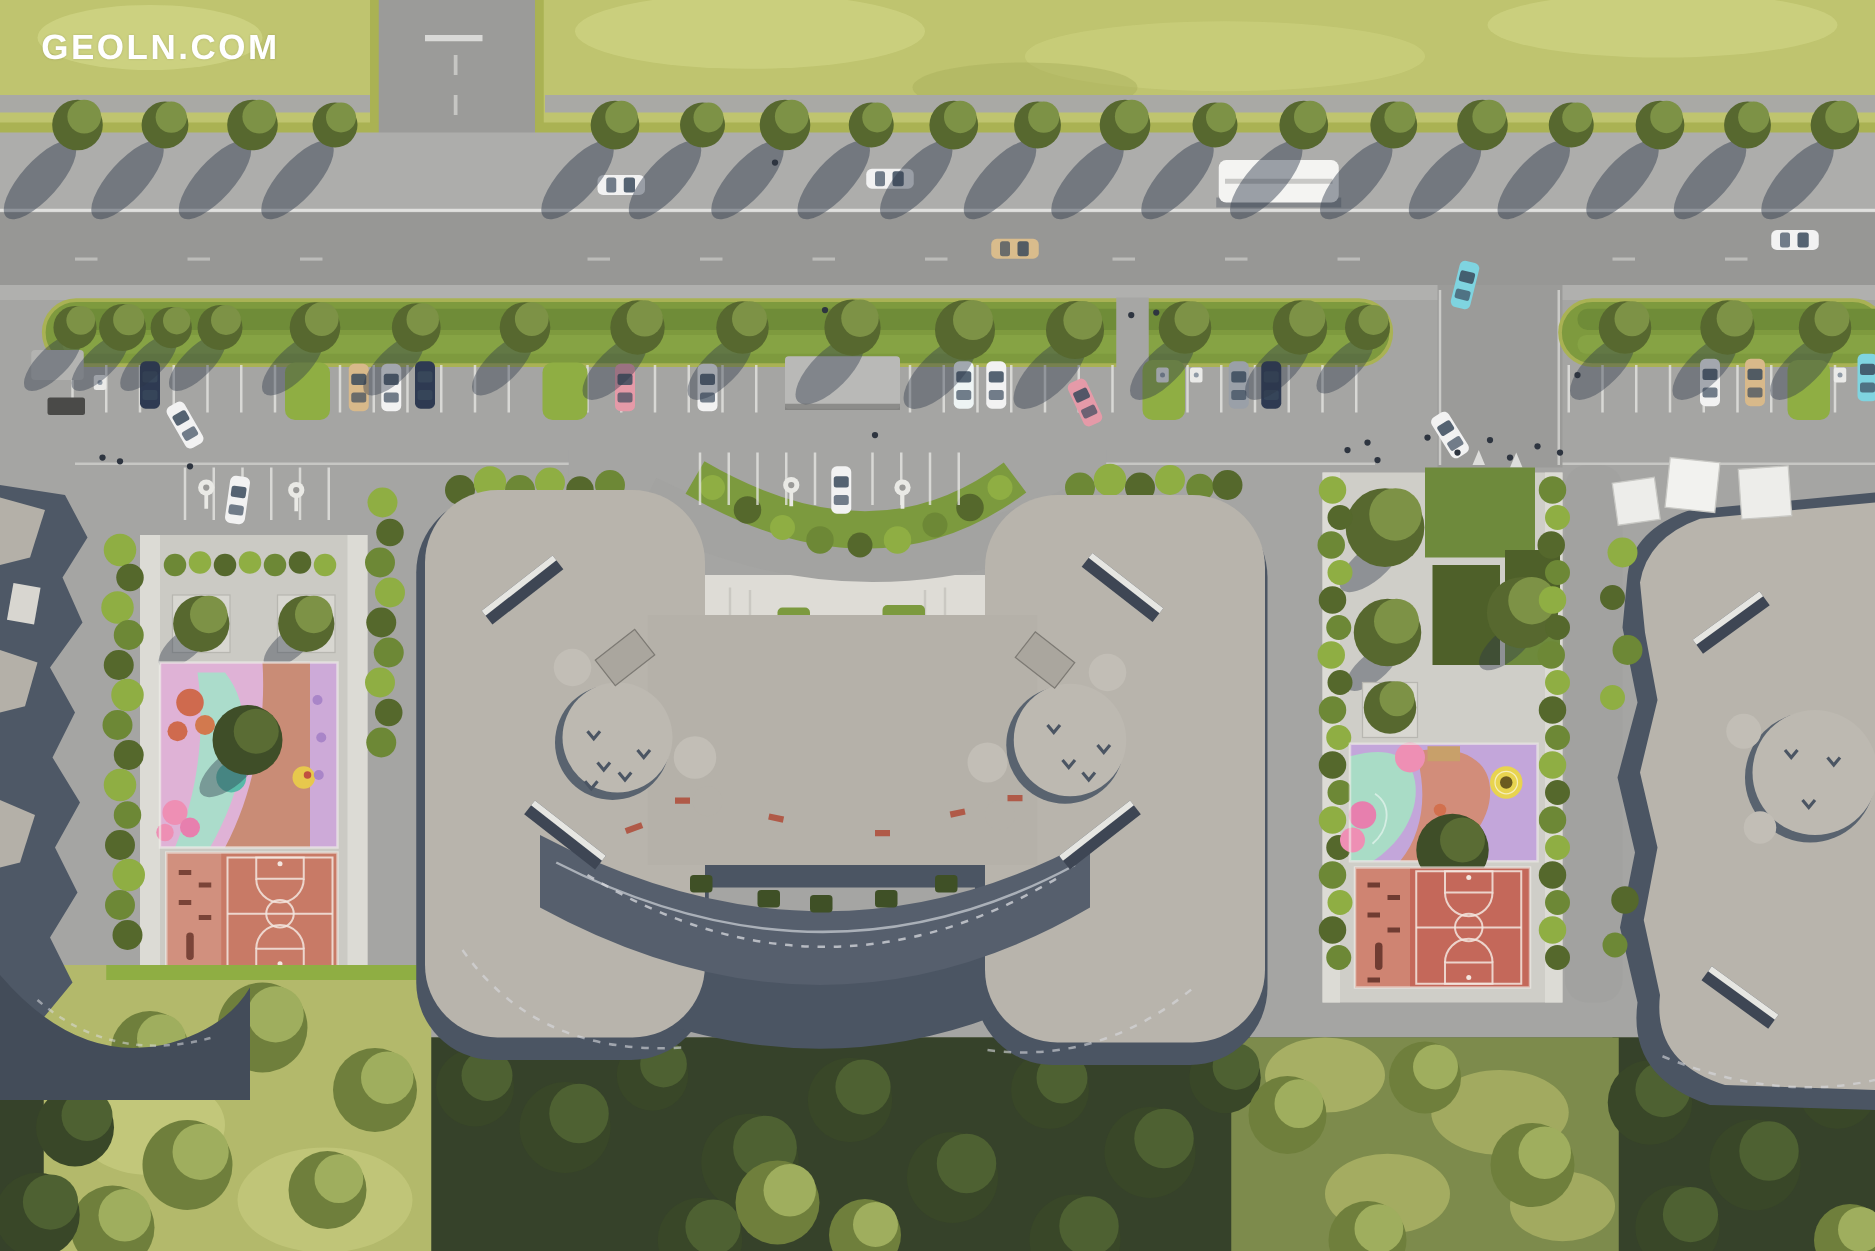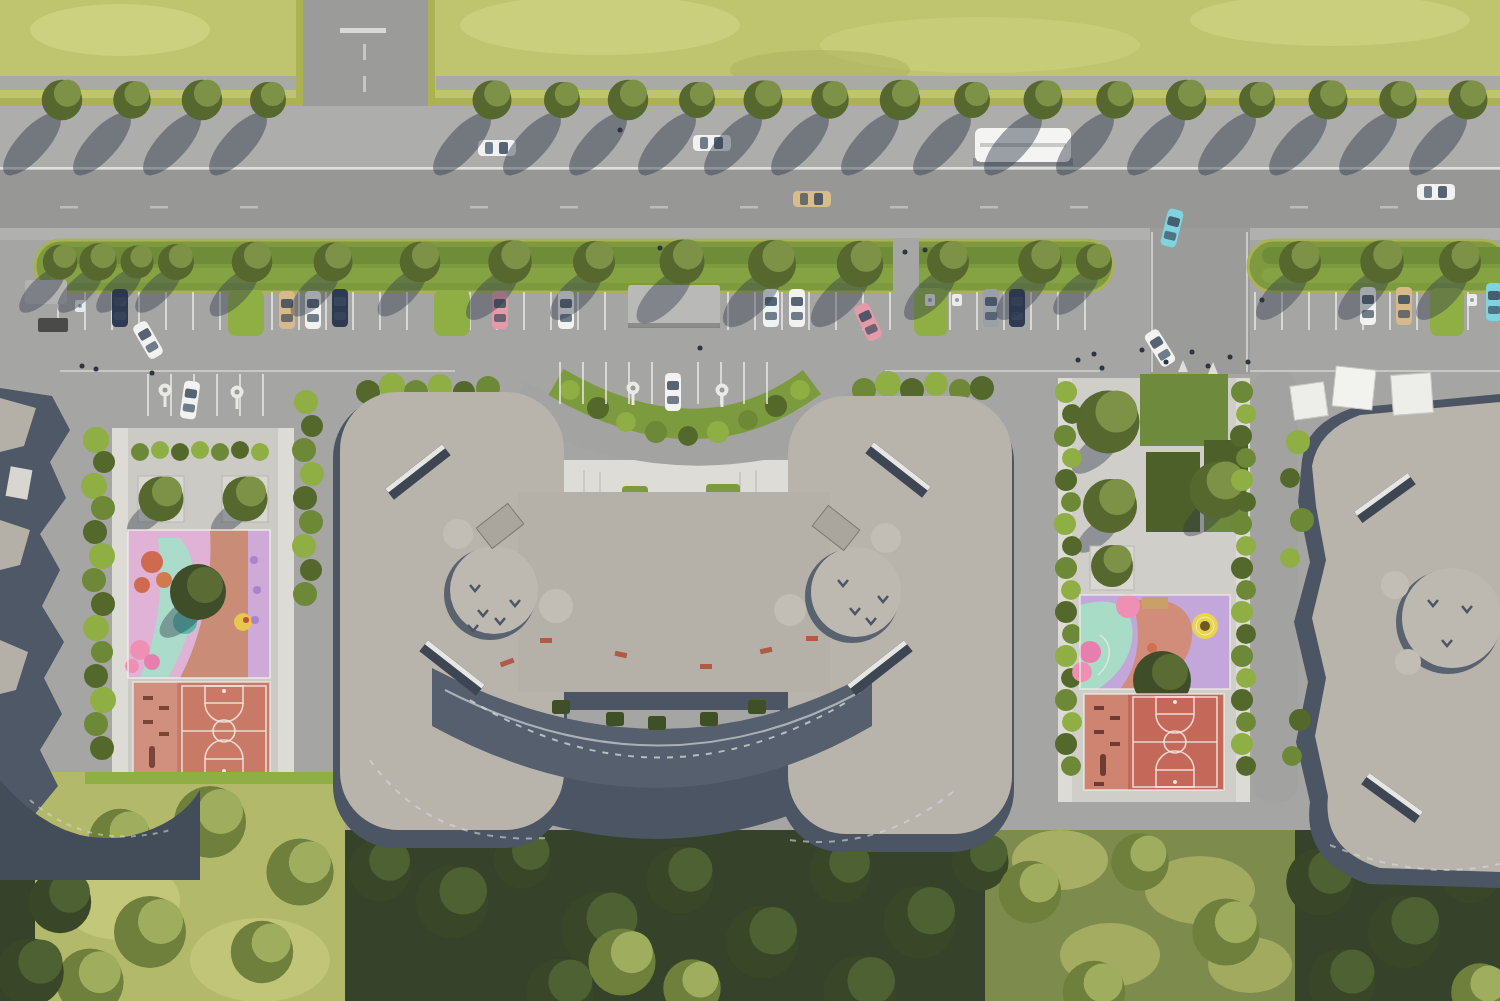--- a/index.html
+++ b/index.html
@@ -764,13 +764,14 @@
         <circle cx="1192" cy="352" r="2.5"></circle>
     <circle cx="1208" cy="366" r="2.5"></circle>
         <circle cx="1230" cy="357" r="2.5"></circle>
         <circle cx="1248" cy="362" r="2.5"></circle>
     <circle cx="1262" cy="300" r="2.5"></circle>
         <circle cx="620" cy="130" r="2.5"></circle>
         <circle cx="660" cy="248" r="2.5"></circle>
   </g>
 </svg>
 
+<div id="watermark">GEOLN.COM</div>
 </div>
 
 </body></html>

